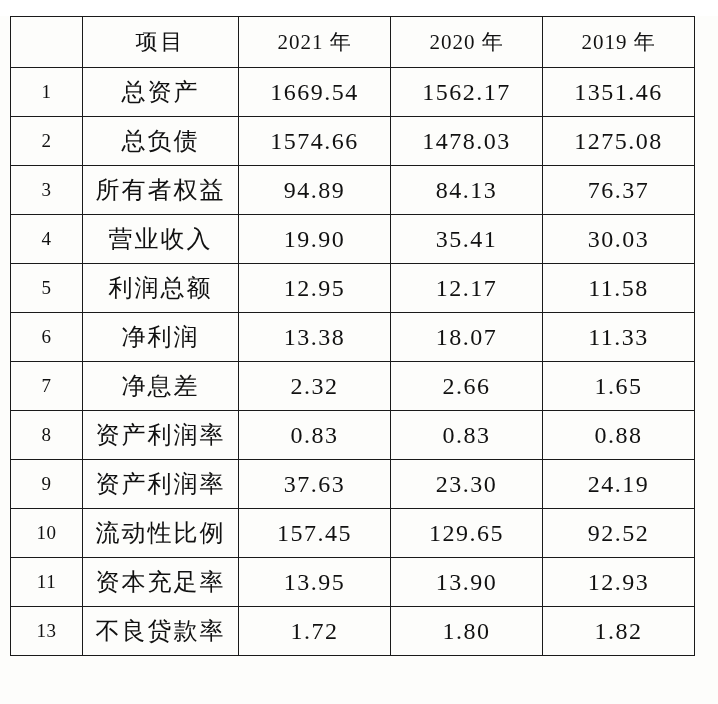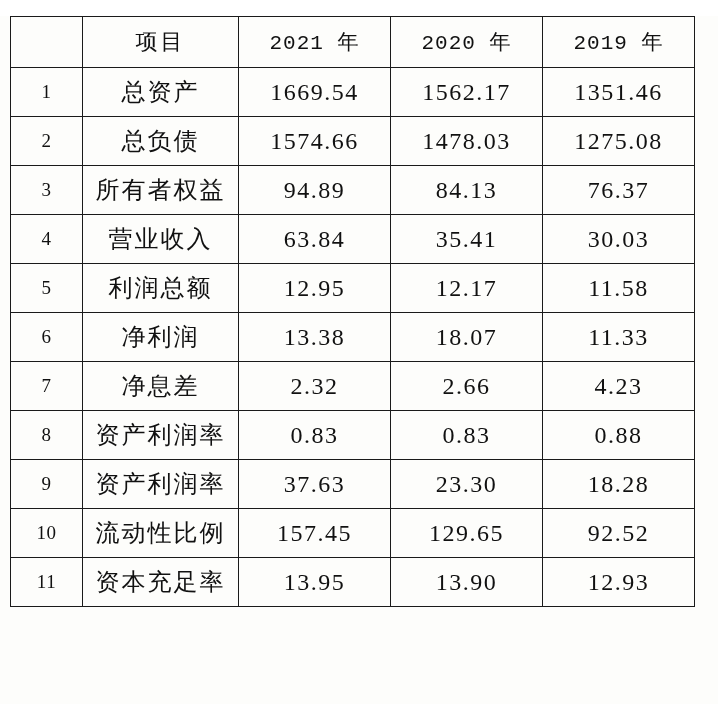--- a/index.html
+++ b/index.html
@@ -54,21 +54,21 @@
     font-family: "DejaVu Sans", sans-serif;
     letter-spacing: 2px;
   }
   .head-item {
     font-size: 22px;
     font-family: "DejaVu Sans", sans-serif;
     letter-spacing: 3px;
   }
   .head-year {
     font-size: 21px;
-    font-family: Liberation Mono, monospace;
+    font-family: Liberation Serif, serif;
     letter-spacing: 1px;
   }
   .num-cell {
     font-size: 24px;
     font-family: "Liberation Serif", serif;
     letter-spacing: 1.5px;
   }
 </style>
 </head>
 <body>
@@ -108,21 +108,21 @@
       <tr class="data-row">
         <td class="idx-cell">3</td>
         <td class="item-cell">所有者权益</td>
         <td class="num-cell">94.89</td>
         <td class="num-cell">84.13</td>
         <td class="num-cell">76.37</td>
       </tr>
       <tr class="data-row">
         <td class="idx-cell">4</td>
         <td class="item-cell">营业收入</td>
-        <td class="num-cell">63.84</td>
+        <td class="num-cell">19.90</td>
         <td class="num-cell">35.41</td>
         <td class="num-cell">30.03</td>
       </tr>
       <tr class="data-row">
         <td class="idx-cell">5</td>
         <td class="item-cell">利润总额</td>
         <td class="num-cell">12.95</td>
         <td class="num-cell">12.17</td>
         <td class="num-cell">11.58</td>
       </tr>
@@ -131,45 +131,52 @@
         <td class="item-cell">净利润</td>
         <td class="num-cell">13.38</td>
         <td class="num-cell">18.07</td>
         <td class="num-cell">11.33</td>
       </tr>
       <tr class="data-row">
         <td class="idx-cell">7</td>
         <td class="item-cell">净息差</td>
         <td class="num-cell">2.32</td>
         <td class="num-cell">2.66</td>
-        <td class="num-cell">4.23</td>
+        <td class="num-cell">1.65</td>
       </tr>
       <tr class="data-row">
         <td class="idx-cell">8</td>
         <td class="item-cell">资产利润率</td>
         <td class="num-cell">0.83</td>
         <td class="num-cell">0.83</td>
         <td class="num-cell">0.88</td>
       </tr>
       <tr class="data-row">
         <td class="idx-cell">9</td>
         <td class="item-cell">资产利润率</td>
         <td class="num-cell">37.63</td>
         <td class="num-cell">23.30</td>
-        <td class="num-cell">18.28</td>
+        <td class="num-cell">24.19</td>
       </tr>
       <tr class="data-row">
         <td class="idx-cell">10</td>
         <td class="item-cell">流动性比例</td>
         <td class="num-cell">157.45</td>
         <td class="num-cell">129.65</td>
         <td class="num-cell">92.52</td>
       </tr>
       <tr class="data-row">
         <td class="idx-cell">11</td>
         <td class="item-cell">资本充足率</td>
         <td class="num-cell">13.95</td>
         <td class="num-cell">13.90</td>
         <td class="num-cell">12.93</td>
       </tr>
+      <tr class="data-row">
+        <td class="idx-cell">13</td>
+        <td class="item-cell">不良贷款率</td>
+        <td class="num-cell">1.72</td>
+        <td class="num-cell">1.80</td>
+        <td class="num-cell">1.82</td>
+      </tr>
     </tbody>
   </table>
 </div>
 
 </body></html>

